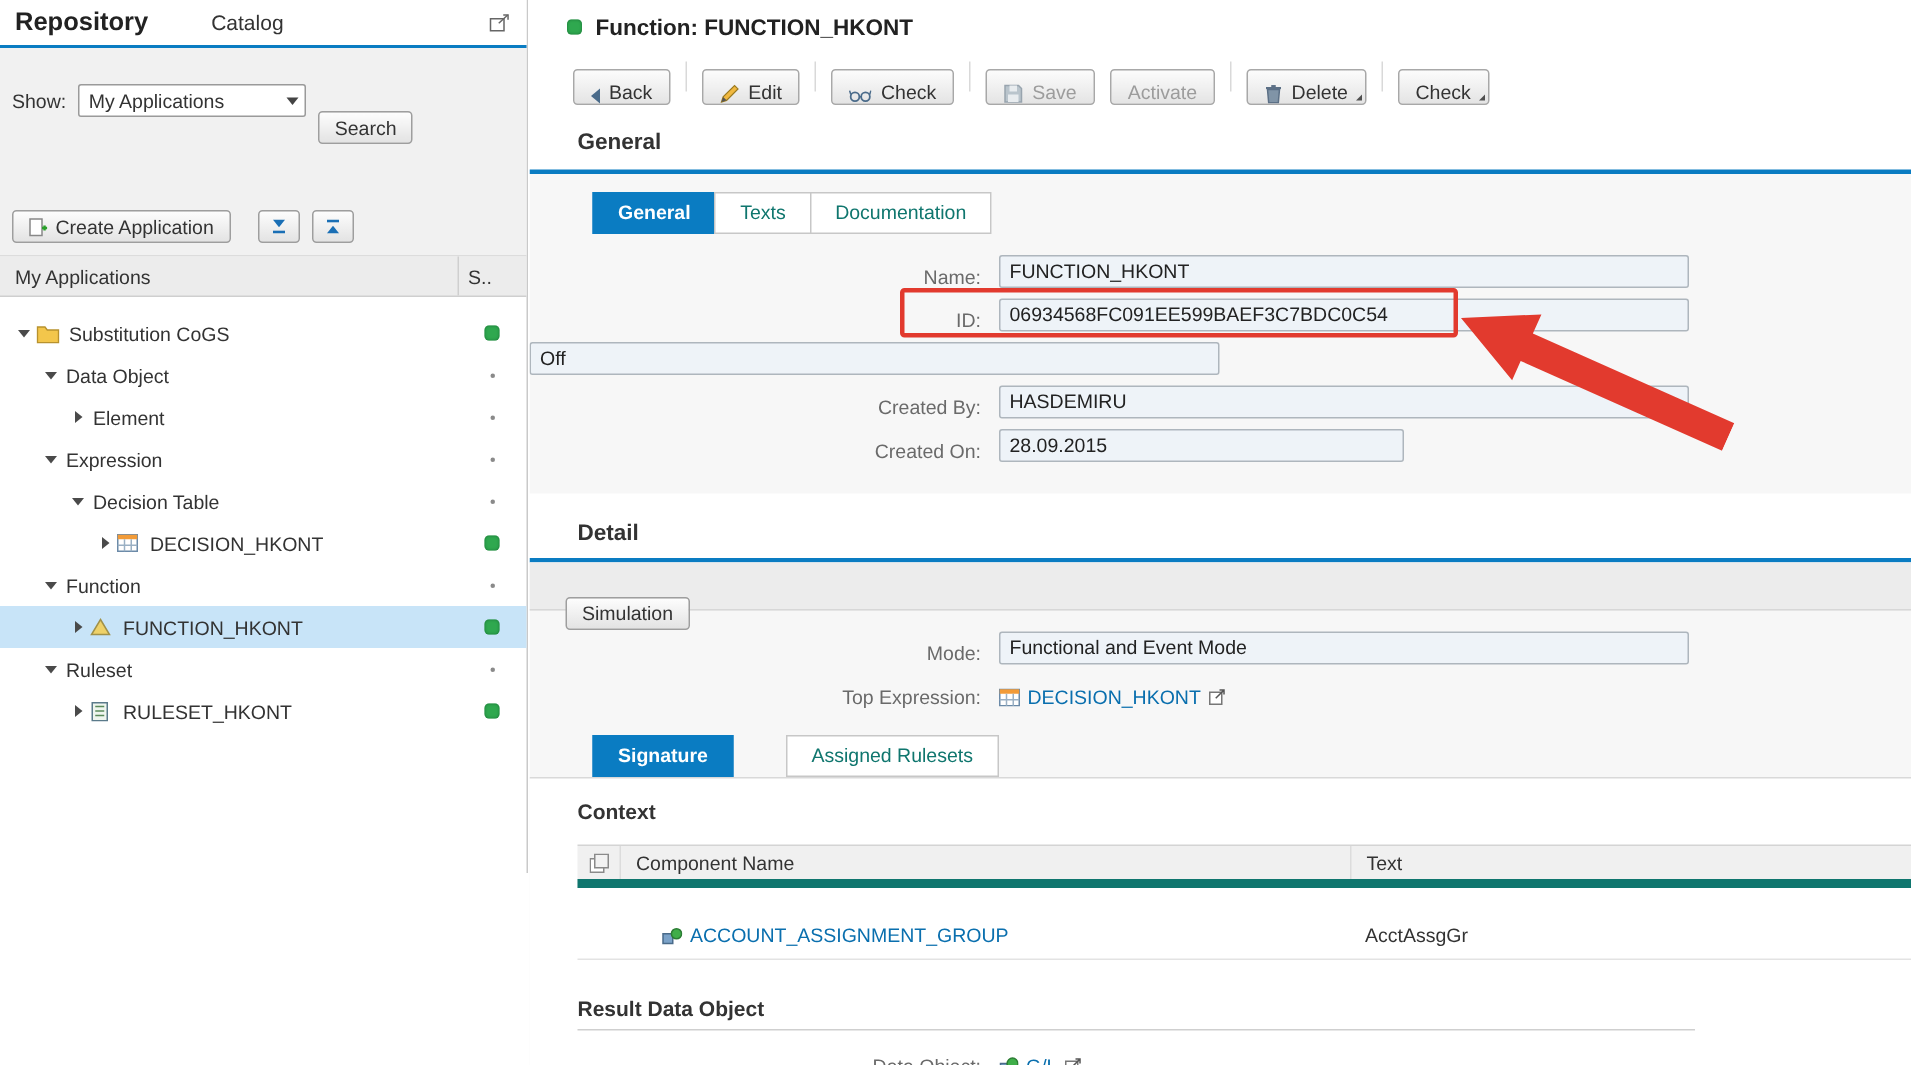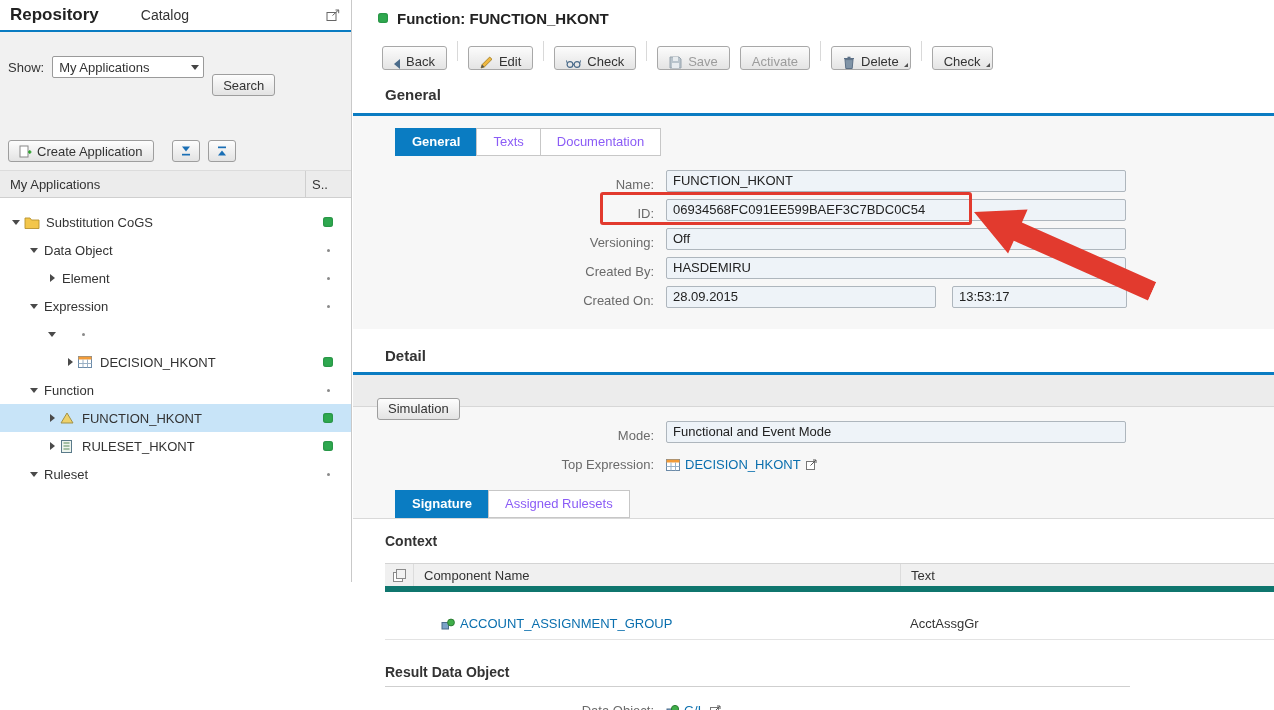--- a/index.html
+++ b/index.html
@@ -59,40 +59,40 @@
                  border-left:4px solid transparent; border-bottom:4px solid #4f4f4f; }
   .tb-sep { width:1px; height:20px; background:#d9d9d9; }
   .back-caret { width:0;height:0;border-top:5px solid transparent;border-bottom:5px solid transparent;border-right:6px solid #4a6b8a; }
 
   .section-heading { font-size:15px; font-weight:bold; color:#333; padding-left:32px; line-height:21px; }
   .heading-general { margin-top:18px; margin-bottom:8px; }
   .blue-rule { height:3px; background:#0a7cc2; }
   .gbody { background:#f7f7f7; padding-top:12px; padding-bottom:14px; }
 
   .tabstrip { display:flex; margin-left:42px; }
-  .tab { padding:5px 16px; background:#fff; border:1px solid #c7c7c7; color:#8b5cf6; cursor:pointer; margin-left:-1px; line-height:16px; }
+  .tab { padding:5px 16px; background:#fff; border:1px solid #c7c7c7; color:#0f766e; cursor:pointer; margin-left:-1px; line-height:16px; }
   .tab:first-child { margin-left:0; }
   .tab.active { background:#0a7cc2; border-color:#0a7cc2; color:#fff; font-weight:bold; }
 
   .form { margin-top:14px; }
   .frow { display:flex; align-items:flex-end; height:22px; margin-bottom:7px; }
   .flabel { width:313px; padding-right:12px; text-align:right; color:#6a6a6a; flex:none; }
   .finput { width:460px; height:22px; line-height:20px; background:#eef3f8; border:1px solid #aeb6bd;
             border-radius:2px; padding:0 6px; color:#222; white-space:nowrap; overflow:hidden; }
   .finput.w-date { width:270px; }
   .finput.w-time { width:175px; margin-left:16px; }
 
   .heading-detail { margin-top:16px; margin-bottom:6px; }
   .dbody { background:#f7f7f7; min-height:344px; }
   .sim-strip { height:32px; background:#ececec; border-bottom:1px solid #d7d7d7; display:flex; align-items:center; padding-left:24px; }
 
   .link { color:#0a6fae; cursor:pointer; text-decoration:none; }
   .inline-obj { display:flex; align-items:center; gap:5px; }
 
-  .detail-tabs { margin-top:18px; }
+  .detail-tabs { margin-top:18px;gap:36px; }
   .white-panel { background:#fff; border-top:1px solid #d9d9d9; padding-top:14px; min-height:203px; }
   .heading-sub { font-size:14px; font-weight:bold; color:#333; padding-left:32px; }
 
   .ctx-table { margin-left:32px; margin-top:14px; border-top:1px solid #d4d4d4; }
   .ctx-header { display:flex; height:28px; background:#f0f0f0; border-bottom:6px solid #0f766e; align-items:center; }
   .ctx-row { display:flex; height:32px; background:#fff; border-bottom:1px solid #e3e3e3; align-items:center;margin-top:16px; }
   .col-sel { width:28px; flex:none; display:flex; justify-content:center; }
   .col-comp { width:487px; flex:none; padding-left:10px; border-left:1px solid #dcdcdc; height:100%; display:flex; align-items:center; }
   .ctx-row .col-comp { border-left:none; padding-left:28px; }
   .col-text { flex:1; padding-left:10px; border-left:1px solid #dcdcdc; height:100%; display:flex; align-items:center; }
@@ -209,20 +209,21 @@
         </span>
       <span class="tlabel">Expression</span>
       <span class="tstatus">
           <span class="dot-small"></span>
         </span>
     </div>
     <div class="trow" style="padding-left:44px">
       <span class="tarrow">
           <span class="caret-down"></span>
         </span>
+      <span class="tlabel">Decision Table</span>
       <span class="tstatus">
           <span class="dot-small"></span>
         </span>
     </div>
     <div class="trow" style="padding-left:62px">
       <span class="tarrow">
           <span class="caret-right"></span>
         </span>
       <span class="ticon">
         <svg width="14" height="12" viewBox="0 0 14 12">
@@ -254,44 +255,44 @@
       <span class="ticon">
         <svg width="14" height="12" viewBox="0 0 14 12">
             <path d="M7 1 L13 11 H1z" fill="#eed169" stroke="#a0914a"></path>
           </svg>
       </span>
       <span class="tlabel">FUNCTION_HKONT</span>
       <span class="tstatus">
           <span class="dot-green"></span>
         </span>
     </div>
+    <div class="trow" style="padding-left:26px">
+      <span class="tarrow">
+          <span class="caret-down"></span>
+        </span>
+      <span class="tlabel">Ruleset</span>
+      <span class="tstatus">
+          <span class="dot-small"></span>
+        </span>
+    </div>
     <div class="trow" style="padding-left:44px">
       <span class="tarrow">
           <span class="caret-right"></span>
         </span>
       <span class="ticon">
         <svg width="13" height="13" viewBox="0 0 13 13">
             <rect x="1.5" y="0.5" width="10" height="12" fill="#eef5ee" stroke="#5a7a8a"></rect>
             <line x1="3.5" y1="3" x2="9.5" y2="3" stroke="#5a8a5a"></line>
             <line x1="3.5" y1="6" x2="9.5" y2="6" stroke="#5a8a5a"></line>
             <line x1="3.5" y1="9" x2="9.5" y2="9" stroke="#5a8a5a"></line>
           </svg>
       </span>
       <span class="tlabel">RULESET_HKONT</span>
       <span class="tstatus">
           <span class="dot-green"></span>
-        </span>
-    </div>
-    <div class="trow" style="padding-left:26px">
-      <span class="tarrow">
-          <span class="caret-down"></span>
-        </span>
-      <span class="tlabel">Ruleset</span>
-      <span class="tstatus">
-          <span class="dot-small"></span>
         </span>
     </div>
   </div>
 </div>
 
 <div class="main">
 
   <div class="title-row">
     <span class="title-dot"></span>
     <span class="page-title">Function: FUNCTION_HKONT</span>
@@ -369,31 +370,29 @@
     <div class="form">
       <div class="frow">
         <span class="flabel">Name:</span>
         <span class="finput">FUNCTION_HKONT</span>
       </div>
       <div class="frow">
         <span class="flabel">ID:</span>
         <span class="finput">06934568FC091EE599BAEF3C7BDC0C54</span>
       </div>
       <div class="frow">
-        <span class="flabel">Versioning:</span>
         <span class="finput">Off</span>
       </div>
       <div class="frow">
         <span class="flabel">Created By:</span>
         <span class="finput">HASDEMIRU</span>
       </div>
       <div class="frow">
         <span class="flabel">Created On:</span>
         <span class="finput w-date">28.09.2015</span>
-        <span class="finput w-time">13:53:17</span>
       </div>
     </div>
   </div>
 
   <div class="section-heading heading-detail">Detail</div>
   <div class="blue-rule"></div>
 
   <div class="dbody">
     <div class="sim-strip">
       <span class="btn-classic">

